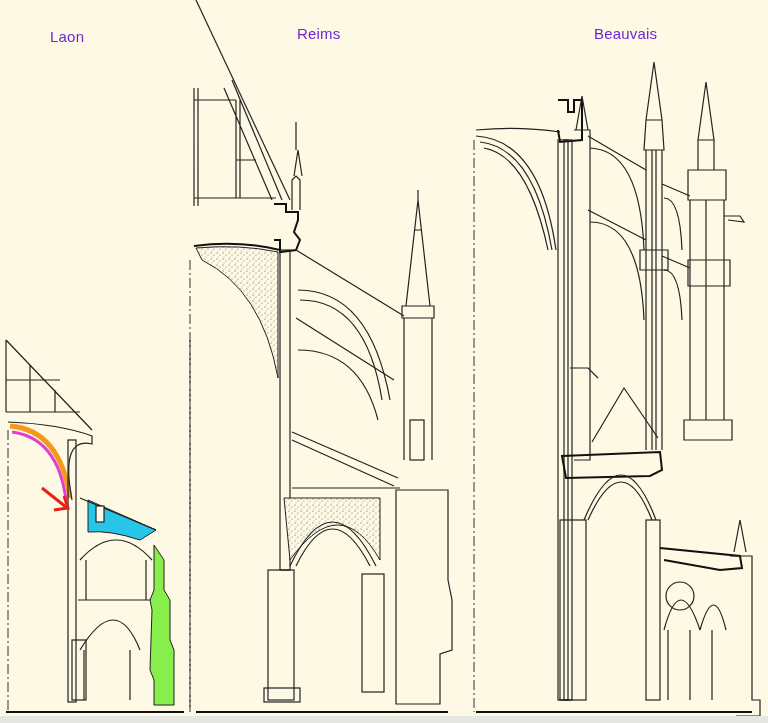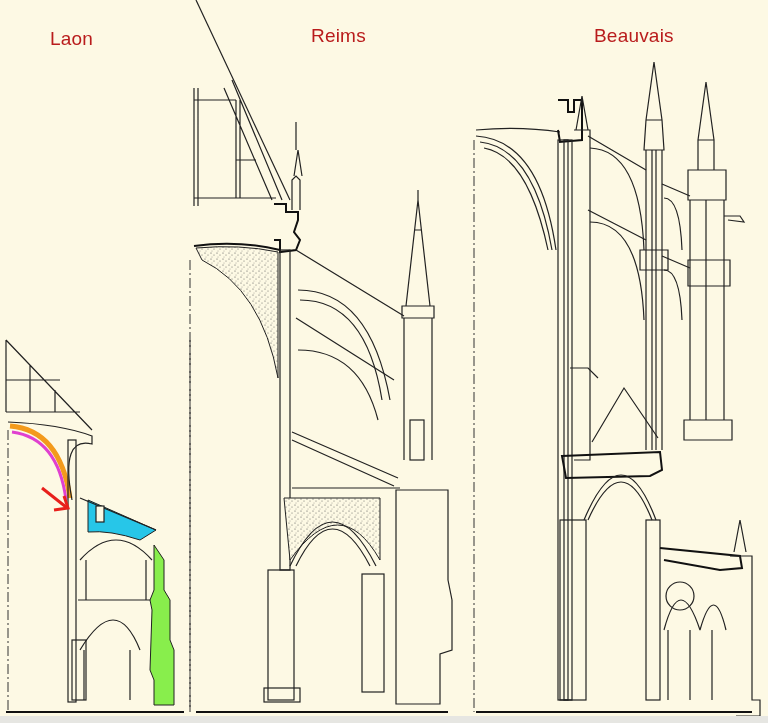--- a/index.html
+++ b/index.html
@@ -1,18 +1,18 @@
 <!DOCTYPE html>
 <html><head>
 <meta charset="utf-8">
 <style>
   html, body { margin: 0; padding: 0; }
   body { width: 768px; height: 723px; background: #fdf9e4; overflow: hidden; position: relative; font-family: "Liberation Sans", sans-serif; }
   #stage { position: absolute; left: 0; top: 0; width: 768px; height: 723px; }
-  .title { position: absolute; font-size: 19px; color: #b91c1c; letter-spacing: 0.2px; }
+  .title { position: absolute; font-size: 15px; color: #6d28d9; letter-spacing: 0.2px; }
   #bottom-strip { position: absolute; left: 0; top: 716px; width: 768px; height: 7px; background: #e6e6e2; }
   svg .ln { fill: none; stroke: #222; stroke-width: 1.2; }
   svg .thick { fill: none; stroke: #111; stroke-width: 2; }
   svg .dash { fill: none; stroke: #333; stroke-width: 1; stroke-dasharray: 10 3 2 3; }
   svg .stip { fill: url(#stipple); stroke: #222; stroke-width: 1; }
   svg .wall { fill: #fdf9e4; stroke: #222; stroke-width: 1.2; }
 </style>
 </head>
 <body>
 
@@ -121,15 +121,15 @@
     <path class="thick" d="M660 548 L740 556 L742 568 L720 570 L664 560"></path>
     <circle class="ln" cx="680" cy="596" r="14"></circle>
     <path class="ln" d="M664 630 Q680 570 700 630 M700 630 Q714 580 726 630 M668 630 L668 700 M690 630 L690 700 M712 630 L712 700"></path>
     <path class="ln" d="M740 520 L734 552 M740 520 L746 552"></path>
     <path class="ln" d="M730 556 L752 556 L752 700 L760 700 L760 716 L736 716"></path>
     <line class="thick" x1="476" y1="712" x2="752" y2="712"></line>
   </g>
 </svg>
 
 <div class="title" style="left:50px; top:28px;">Laon</div>
-<div class="title" style="left:297px; top:25px;margin-left:14px;">Reims</div>
+<div class="title" style="left:297px; top:25px;">Reims</div>
 <div class="title" style="left:594px; top:25px;">Beauvais</div>
 <div id="bottom-strip"></div>
 
 </body></html>

